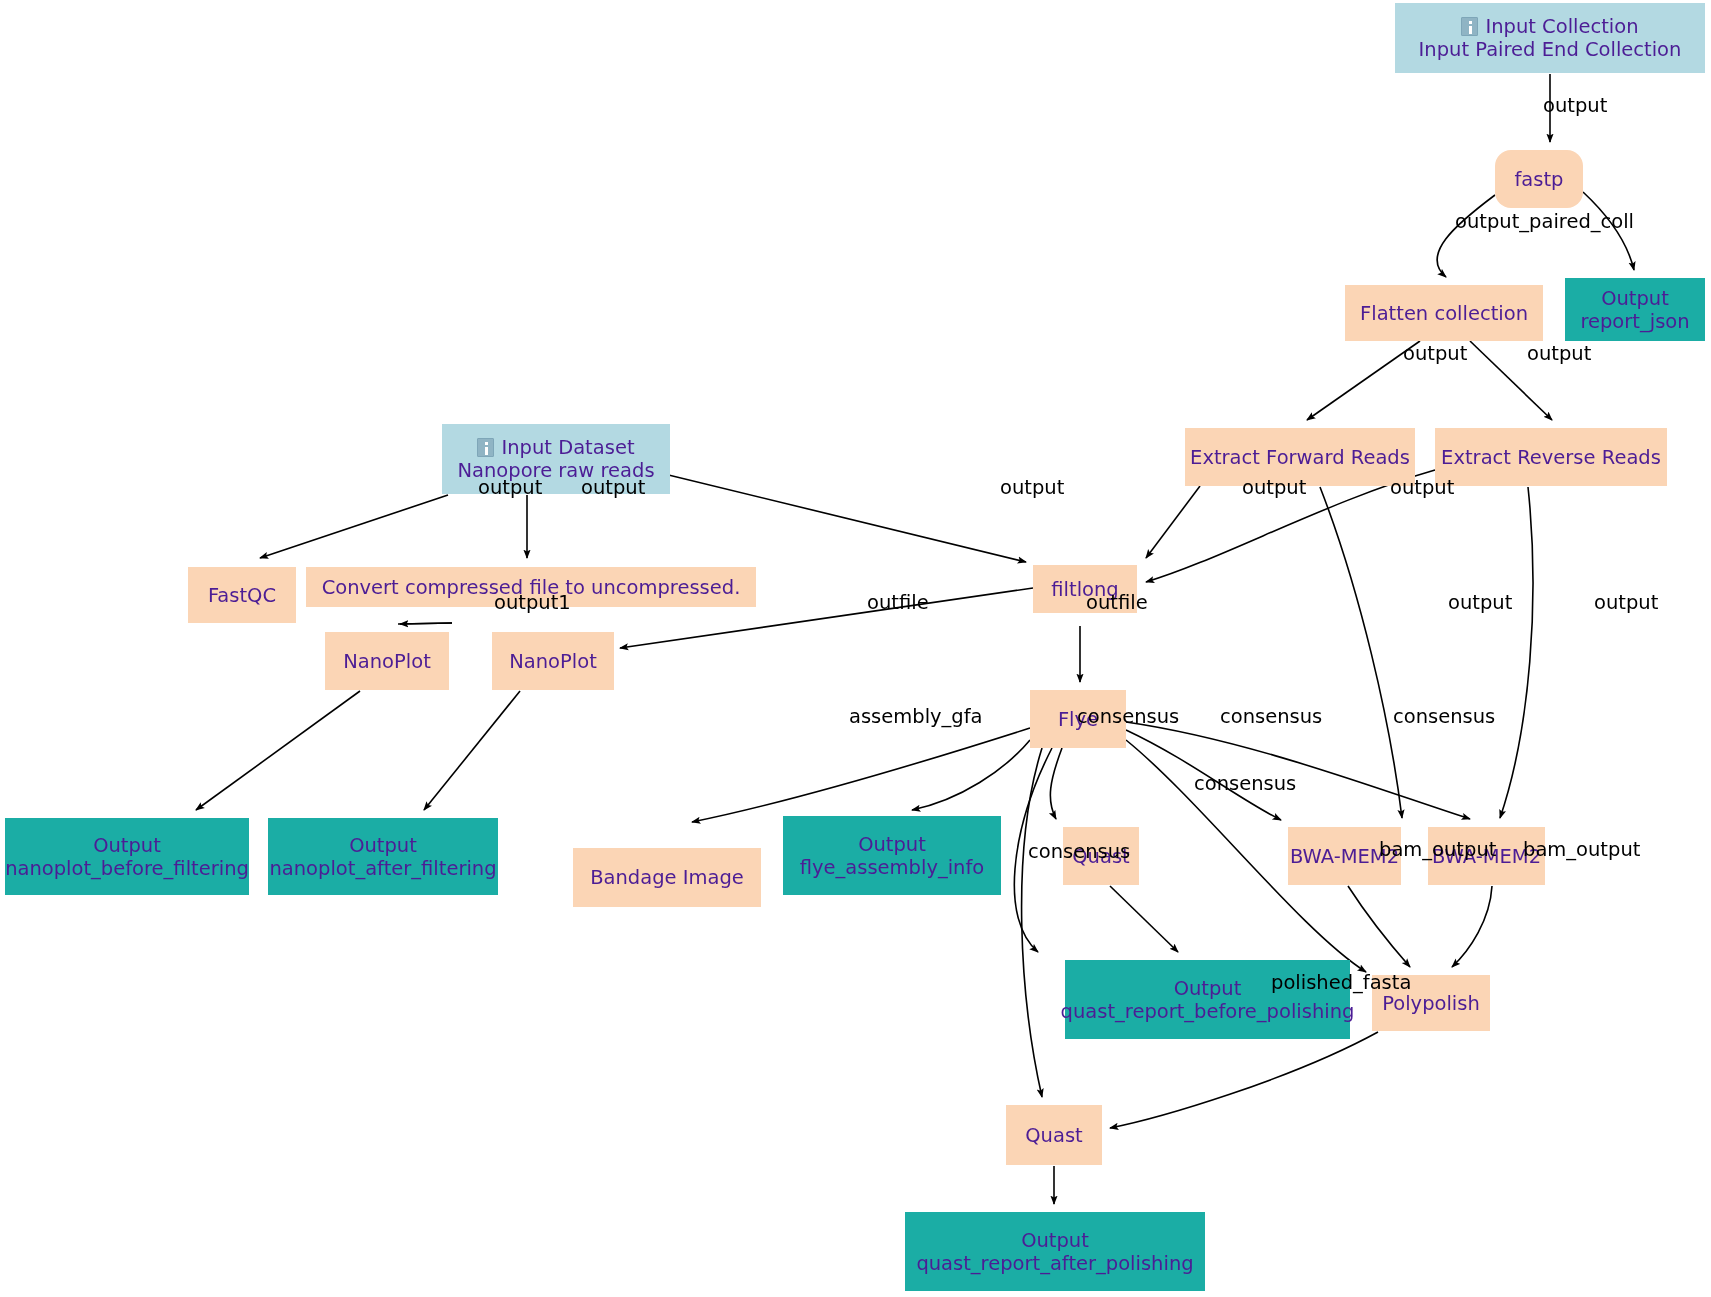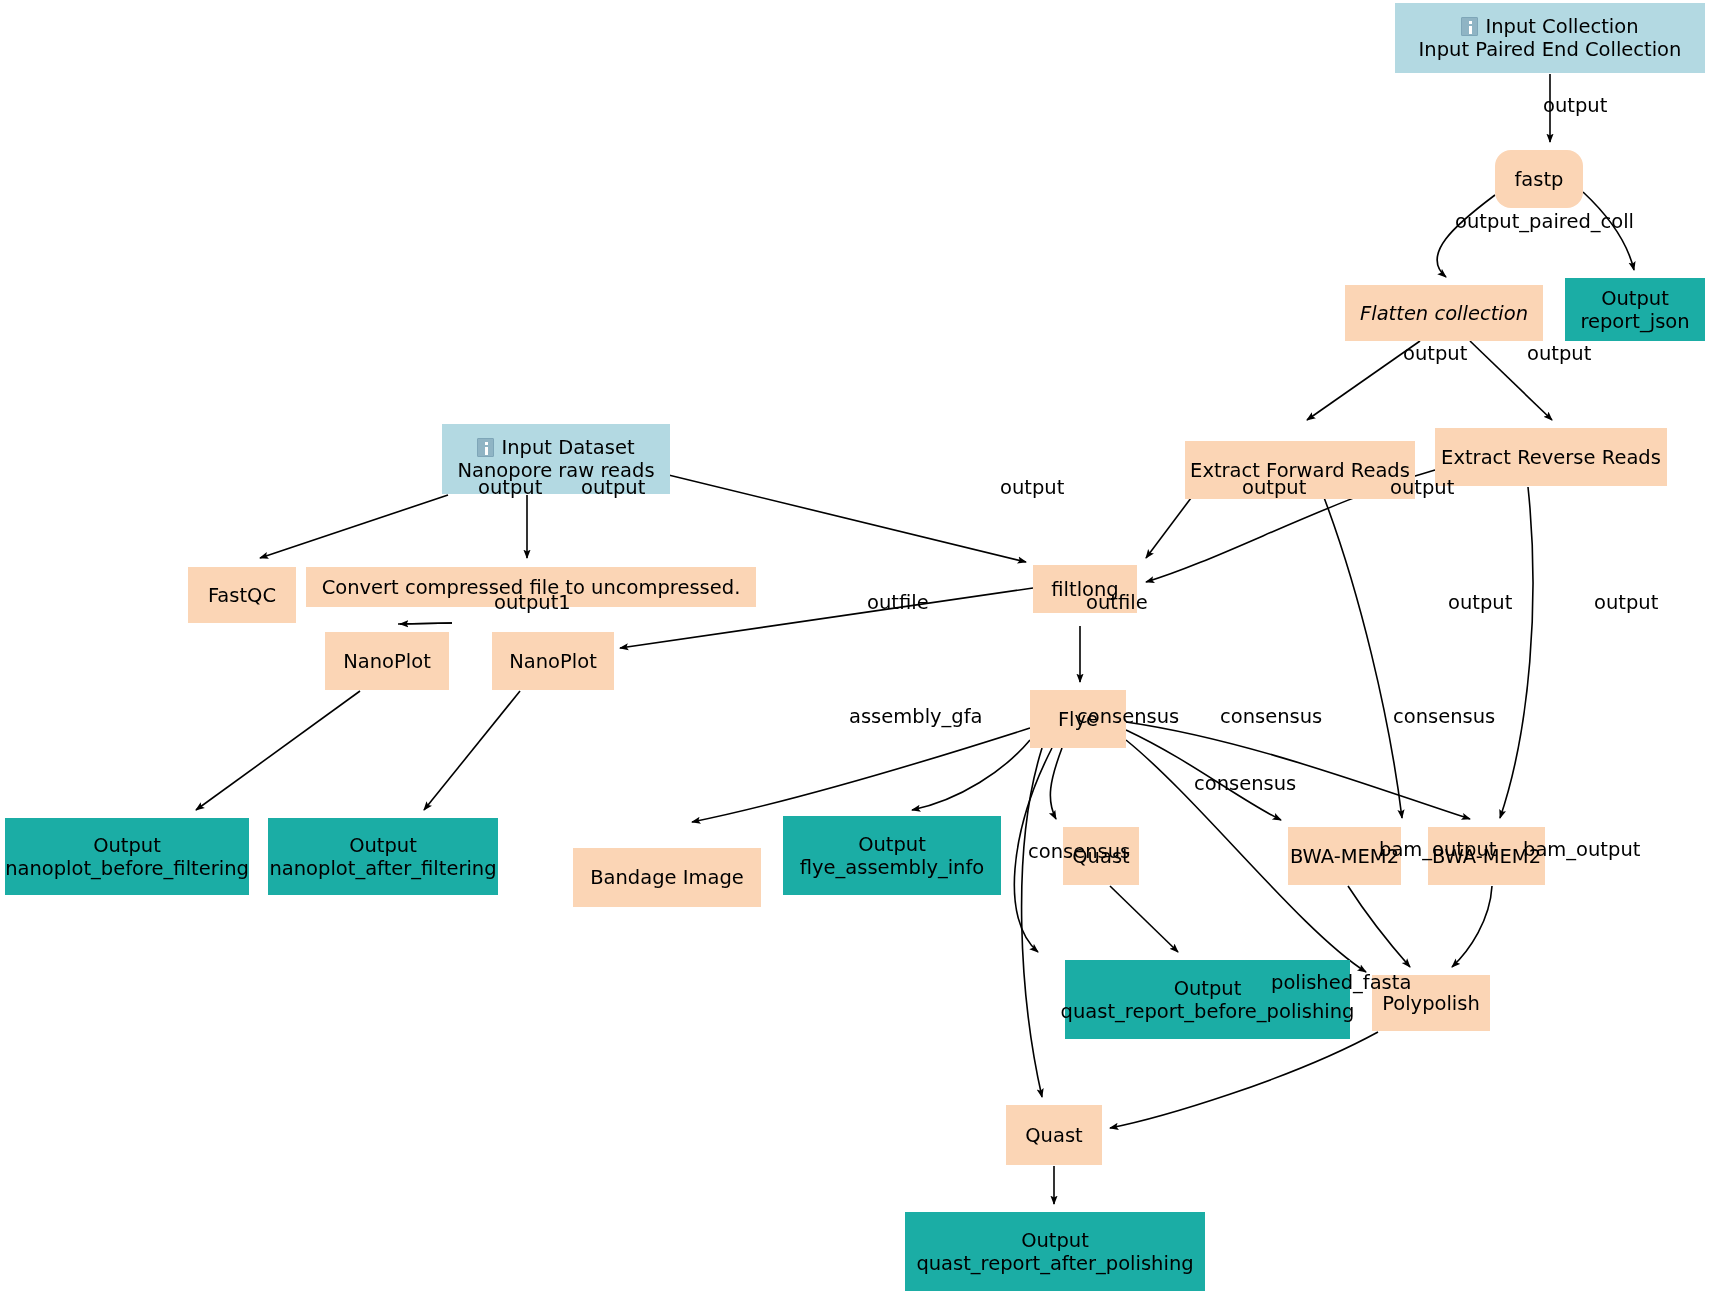--- a/index.html
+++ b/index.html
@@ -27,21 +27,21 @@
   .node {
     position: absolute;
     box-sizing: border-box;
     display: flex;
     flex-direction: column;
     align-items: center;
     justify-content: center;
     text-align: center;
     line-height: 1.18;
     font-size: 19.5px;
-    color: #000000;
+    color: #4c1d95;
     white-space: nowrap;
     z-index: 3;
   }
   .node.tool   { background: #fbd5b5; }
   .node.input  { background: #b3d9e2; }
   .node.output { background: #1bada5; }
   .node .line1, .node .line2 { display: block; }
   .node .row {
     display: flex;
     align-items: center;
@@ -170,32 +170,32 @@
         <span class="info-icon"></span>
         <span class="line1">Input Collection</span>
       </div>
       <span class="line2">Input Paired End Collection</span>
     </div>
     <div class="node tool" style="left: 1495px; top: 150px; width: 88px; height: 58px; border-radius: 16px;">
       <div class="row">
         <span class="line1">fastp</span>
       </div>
     </div>
-    <div class="node tool" style="left: 1345px; top: 285px; width: 198px; height: 56px; font-style: italic;">
+    <div class="node tool" style="left: 1345px; top: 285px; width: 198px; height: 56px;">
       <div class="row">
         <span class="line1">Flatten collection</span>
       </div>
     </div>
     <div class="node output" style="left: 1565px; top: 278px; width: 140px; height: 63px;">
       <div class="row">
         <span class="line1">Output</span>
       </div>
       <span class="line2">report_json</span>
     </div>
-    <div class="node tool" style="left: 1185px; top: 428px; width: 230px; height: 58px; margin-top: 13px;">
+    <div class="node tool" style="left: 1185px; top: 428px; width: 230px; height: 58px;">
       <div class="row">
         <span class="line1">Extract Forward Reads</span>
       </div>
     </div>
     <div class="node tool" style="left: 1435px; top: 428px; width: 232px; height: 58px;">
       <div class="row">
         <span class="line1">Extract Reverse Reads</span>
       </div>
     </div>
     <div class="node input" style="left: 420px; top: 424px; width: 228px; height: 70px; margin-left: 22px;">

